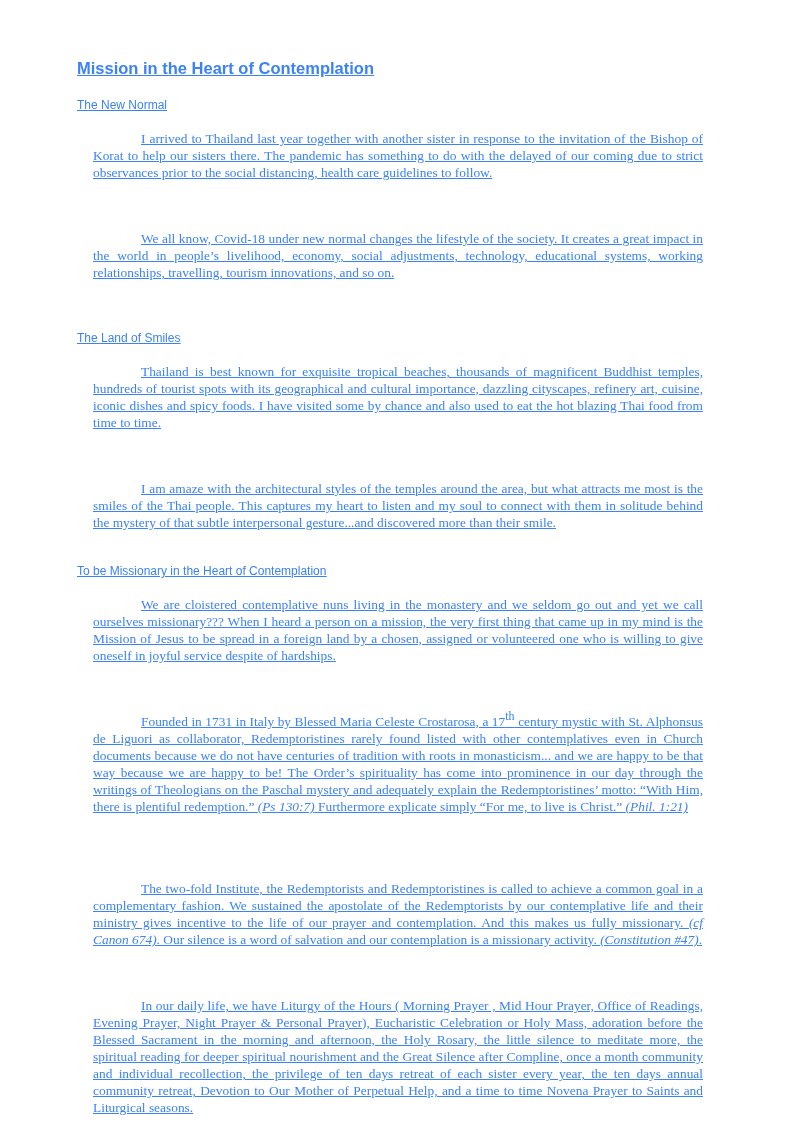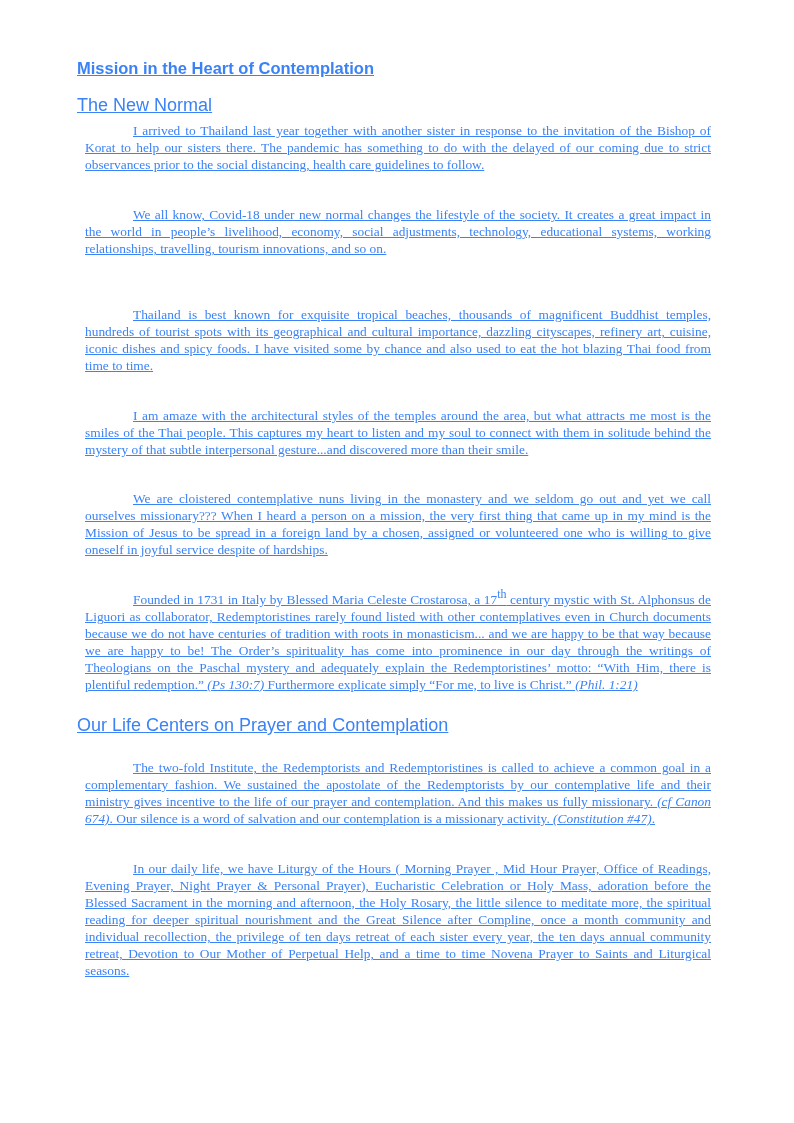--- a/index.html
+++ b/index.html
@@ -9,28 +9,28 @@
     color: #3b82f6;
     text-decoration: underline;
   }
   .doc-title {
     font-family: "Liberation Sans", sans-serif;
     font-weight: bold; font-size: 16.5px; margin: 0; line-height: 22px;
   }
   .section { margin: 0; }
   .section-heading {
     font-family: "Liberation Sans", sans-serif;
-    font-size: 18px; line-height: 17px;
+    font-size: 12px; line-height: 17px;
     text-decoration: underline; margin: 0; display: block;
   }
   p {
     font-family: "Liberation Serif", serif;
     font-size: 13.4px; line-height: 17px;
     text-align: justify; text-indent: 48px;
-    margin: 8px;
+    margin: 16px;
   }
   .gap { height: 17px; }
   .sec-gap { height: 16px; }
   .title-gap { height: 18px; }
   .ital { font-style: italic; }
   .ul { text-decoration: underline; }
   sup { font-size: 12px; line-height: 0; vertical-align: 6px; }
 </style>
 </head>
 <body>
@@ -43,35 +43,36 @@
   <div class="section">
     <span class="section-heading">The New Normal</span>
     <p>I arrived to Thailand last year together with another sister in response to the invitation of the Bishop of Korat to help our sisters there.  The pandemic has something to do with the delayed of our coming due to strict observances prior to the social distancing, health care guidelines to follow.</p>
     <div class="gap"></div>
     <p>We all know, Covid-18 under new normal changes the lifestyle of the society.  It creates a great impact in the world in people’s livelihood, economy, social adjustments, technology, educational systems, working relationships,  travelling, tourism innovations, and so on.</p>
     <div class="gap"></div>
   </div>
   <div class="sec-gap"></div>
 
   <div class="section">
+    <span class="section-heading">The Land of Smiles</span>
     <p>Thailand is best known for exquisite tropical beaches, thousands of magnificent Buddhist temples, hundreds of tourist spots with its geographical and cultural importance, dazzling cityscapes, refinery art, cuisine, iconic dishes and spicy foods.  I have visited some by chance and also used to eat the hot blazing Thai food from time to time.</p>
     <div class="gap"></div>
     <p>I am amaze with the architectural styles of the temples around the area, but what attracts me most is the smiles of the Thai people. This captures my heart to listen and my soul to connect with them in solitude behind the mystery of that subtle interpersonal gesture...and discovered more than their smile.</p>
   </div>
   <div class="sec-gap"></div>
 
   <div class="section">
+    <span class="section-heading">To be Missionary in the Heart of Contemplation</span>
     <p>We are cloistered contemplative  nuns living in the monastery and we seldom go out and yet we call ourselves missionary??? When I heard a person on a mission, the very first thing that came up in my mind is the Mission of Jesus to be spread in a foreign land by a chosen, assigned or volunteered one who is willing to give oneself in joyful service despite of hardships.</p>
     <div class="gap"></div>
     <p><span>Founded in 1731 in Italy by Blessed Maria Celeste Crostarosa, a 17</span><sup>th</sup><span> century mystic with St. Alphonsus de Liguori as collaborator, Redemptoristines rarely found listed with other contemplatives even in Church documents because we do not have centuries of tradition with roots in monasticism... and we are happy to be that way because we are happy to be! The Order’s spirituality has come into prominence in our day through the writings of Theologians on the Paschal mystery and adequately explain the Redemptoristines’ motto:  “With Him, there is plentiful redemption.”  </span><span class="ital">(Ps 130:7)</span><span>  Furthermore explicate simply “For me, to live is Christ.” </span><span class="ital">(Phil. 1:21)</span></p>
   </div>
   <div class="sec-gap"></div>
 
   <div class="section">
-    <span class="section-heading">Our Life Centers on Prayer and Contemplation</span>
     <div class="gap"></div>
     <p><span>The two-fold Institute, the Redemptorists and Redemptoristines is called to achieve a common goal in a complementary fashion.  We sustained the apostolate of the Redemptorists by our contemplative life and their ministry gives incentive to the life of our prayer and contemplation.  </span><span class="ul">And this makes us fully missionary. </span><span class="ul ital">(cf Canon 674)</span><span class="ul">.  Our silence is a word of salvation and our contemplation is a missionary activity. </span><span class="ul ital">(Constitution #47)</span><span class="ul">.</span></p>
     <div class="gap"></div>
     <p>In our daily life, we have Liturgy of the Hours ( Morning Prayer , Mid Hour Prayer, Office of Readings, Evening Prayer, Night Prayer &amp; Personal Prayer), Eucharistic Celebration or Holy Mass, adoration before the Blessed Sacrament in the morning and afternoon, the Holy Rosary,  the little silence to meditate more, the spiritual reading for deeper spiritual nourishment and the Great Silence after Compline, once a month community and individual recollection, the privilege of ten days retreat of each sister every year, the ten days annual community retreat, Devotion to Our Mother of Perpetual Help, and a time to time Novena Prayer to Saints and Liturgical seasons.</p>
     <div class="gap"></div>
   </div>
 
 </div>
 
 </body></html>

